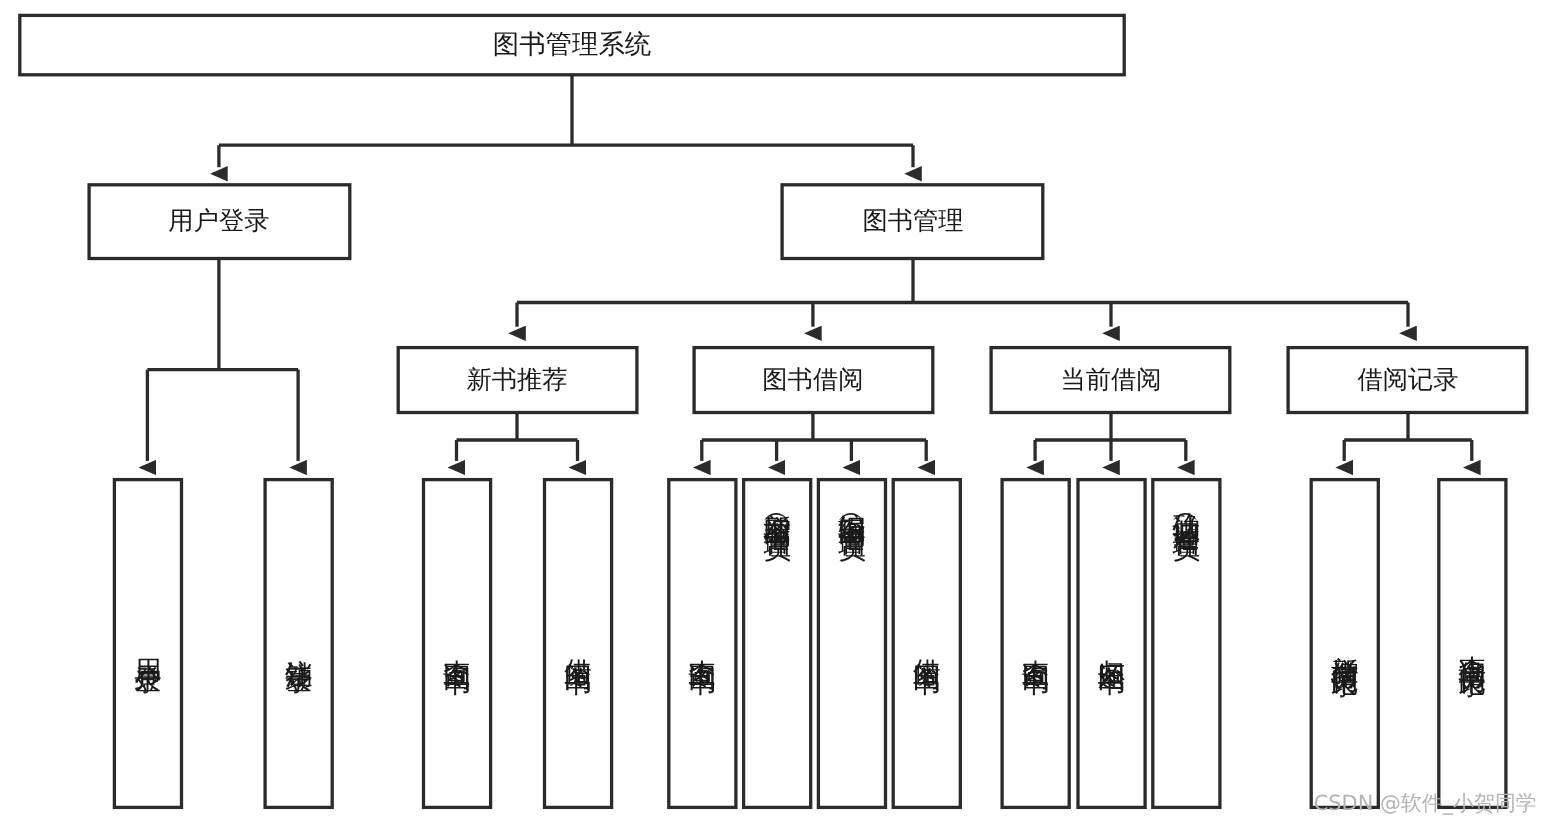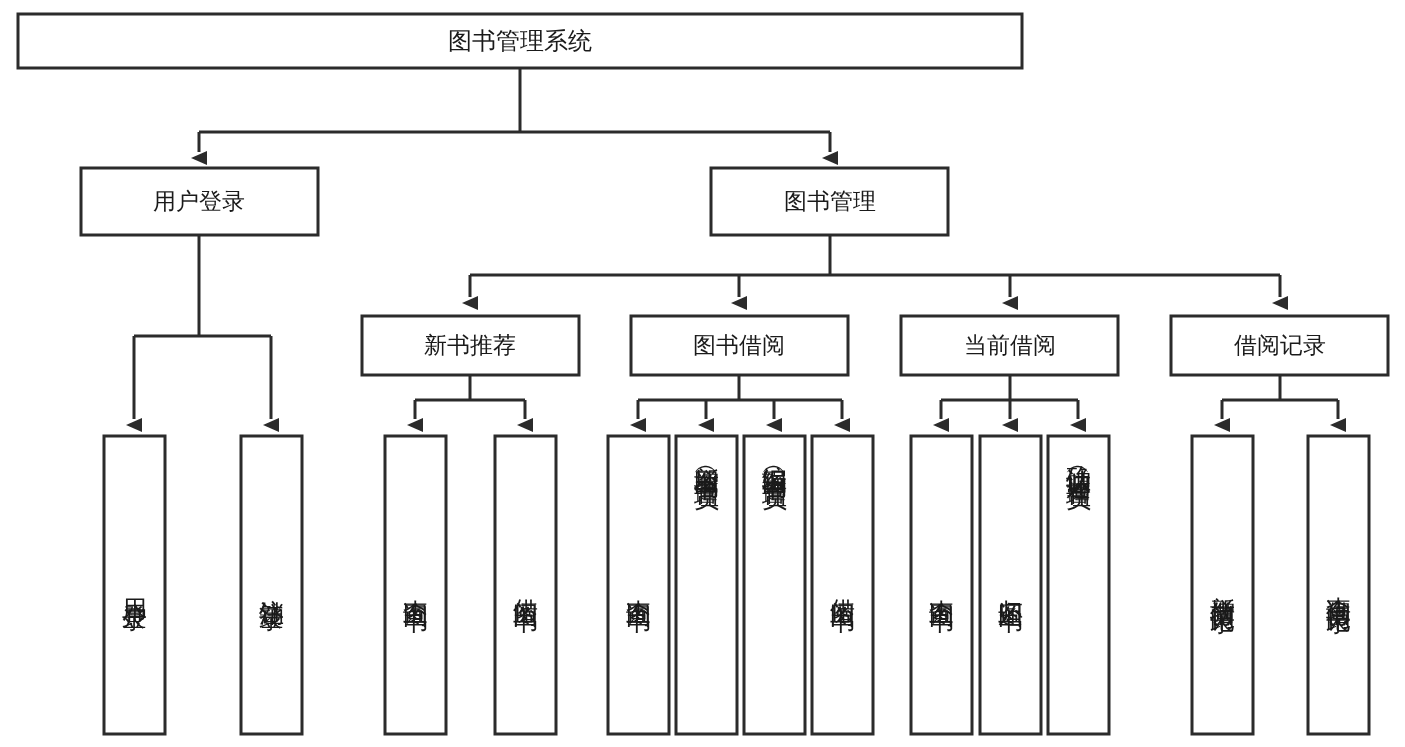--- a/index.html
+++ b/index.html
@@ -160,13 +160,14 @@
   <div class="leaf-label" style="left:744px;top:446px;width:61px;height:288px;">编辑图书（管理员）</div>
   <div class="leaf-label centered" style="left:812px;top:436px;width:61px;height:298px;">借阅图书</div>
 
   <div class="leaf-label centered" style="left:911px;top:436px;width:61px;height:298px;">查询图书</div>
   <div class="leaf-label centered" style="left:980px;top:436px;width:61px;height:298px;">归还图书</div>
   <div class="leaf-label" style="left:1048px;top:446px;width:61px;height:288px;">确认归还（管理员）</div>
 
   <div class="leaf-label centered" style="left:1192px;top:436px;width:61px;height:298px;">新增借阅记录</div>
   <div class="leaf-label centered" style="left:1308px;top:436px;width:61px;height:298px;">查询借阅记录</div>
 
+  <div class="watermark">CSDN @软件_小贺同学</div>
 </div>
 
 </body></html>

